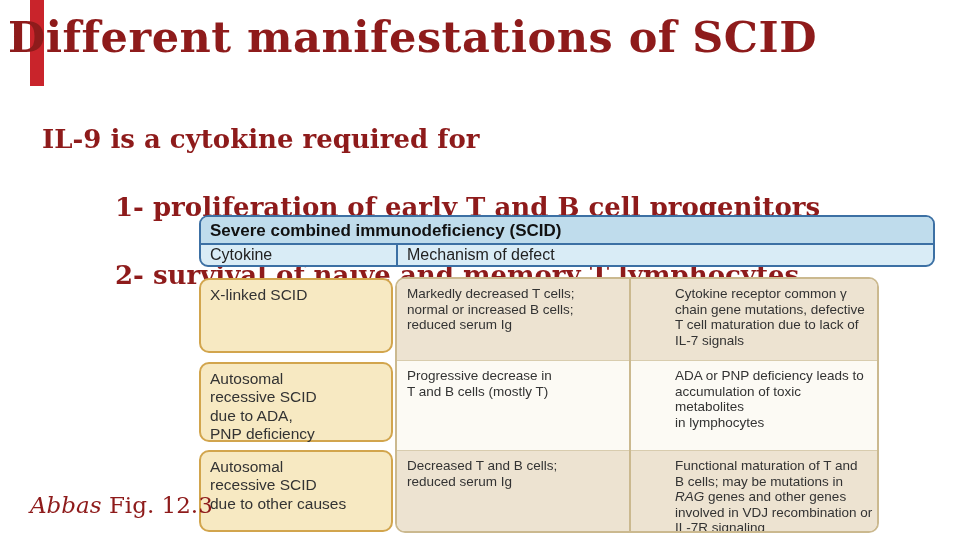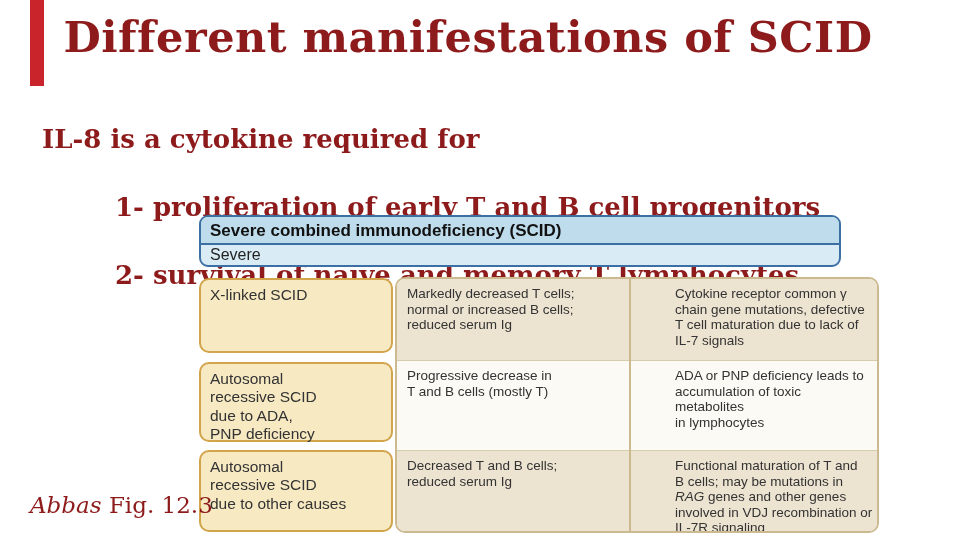--- a/index.html
+++ b/index.html
@@ -12,21 +12,21 @@
     font-family: "DejaVu Serif", "Liberation Serif", serif;
   }
   
   .accent-bar {
     position: absolute; left: 30px; top: 0; width: 14px; height: 86px;
     background: #c9242b;
   }
   
   .slide-title {
     position: absolute; left: 8px; top: 12px; width: 920px;
-    text-align: center;
+    text-align: left;
     font-size: 43px; font-weight: bold; letter-spacing: 0.5px;
     color: #8e1b1b;
   }
   
   .body-text {
     position: absolute; left: 42px; top: 88px;
     font-size: 26px; font-weight: bold; line-height: 34px;
     color: #8e1b1b;
     white-space: pre-line;
   }
@@ -38,21 +38,21 @@
   }
   .caption em { font-style: italic; }
 
   
   .figure {
     position: absolute; left: 199px; top: 215px; width: 680px; height: 320px;
     font-family: "Liberation Sans", "DejaVu Sans", sans-serif;
     color: #333333;
   }
   .tbl-header {
-    position: absolute; left: 0; top: 0; width: 642px; height: 52px;
+    position: absolute; left: 0; top: 0; width: 736px; height: 52px;
     border: 2px solid #3c70a4; border-radius: 9px;
     overflow: hidden; background: #d9ecf6;
   }
   .tbl-title-band {
     height: 28px; background: #bfdcec;
     border-bottom: 2px solid #3c70a4;
     font-size: 17px; font-weight: bold; color: #111111;
     padding: 4px 0 0 9px;
     white-space: nowrap;
   }
@@ -103,31 +103,32 @@
 </head>
 <body>
 
 <div class="slide">
 
   <div class="accent-bar"></div>
 
   <h1 class="slide-title">Different manifestations of SCID</h1>
 
   <div class="body-text">
-    <div class="intro">IL-8 is a cytokine required for</div>
+    <div class="intro">IL-9 is a cytokine required for</div>
     <div class="point">1- proliferation of early T and B cell progenitors</div>
     <div class="point">2- survival of naïve and memory T lymphocytes</div>
   </div>
 
   <div class="figure">
 
     <div class="tbl-header">
       <div class="tbl-title-band">Severe combined immunodeficiency (SCID)</div>
       <div class="tbl-col-band">
-        <div class="colhead c1">Severe</div>
+        <div class="colhead c1">Cytokine</div>
+        <div class="colhead c3">Mechanism of defect</div>
       </div>
     </div>
 
     <div class="tbl-body">
 
       <div class="disease-cell d1">X-linked SCID</div>
       <div class="disease-cell d2">Autosomal
 recessive SCID
 due to ADA,
 PNP deficiency</div>

